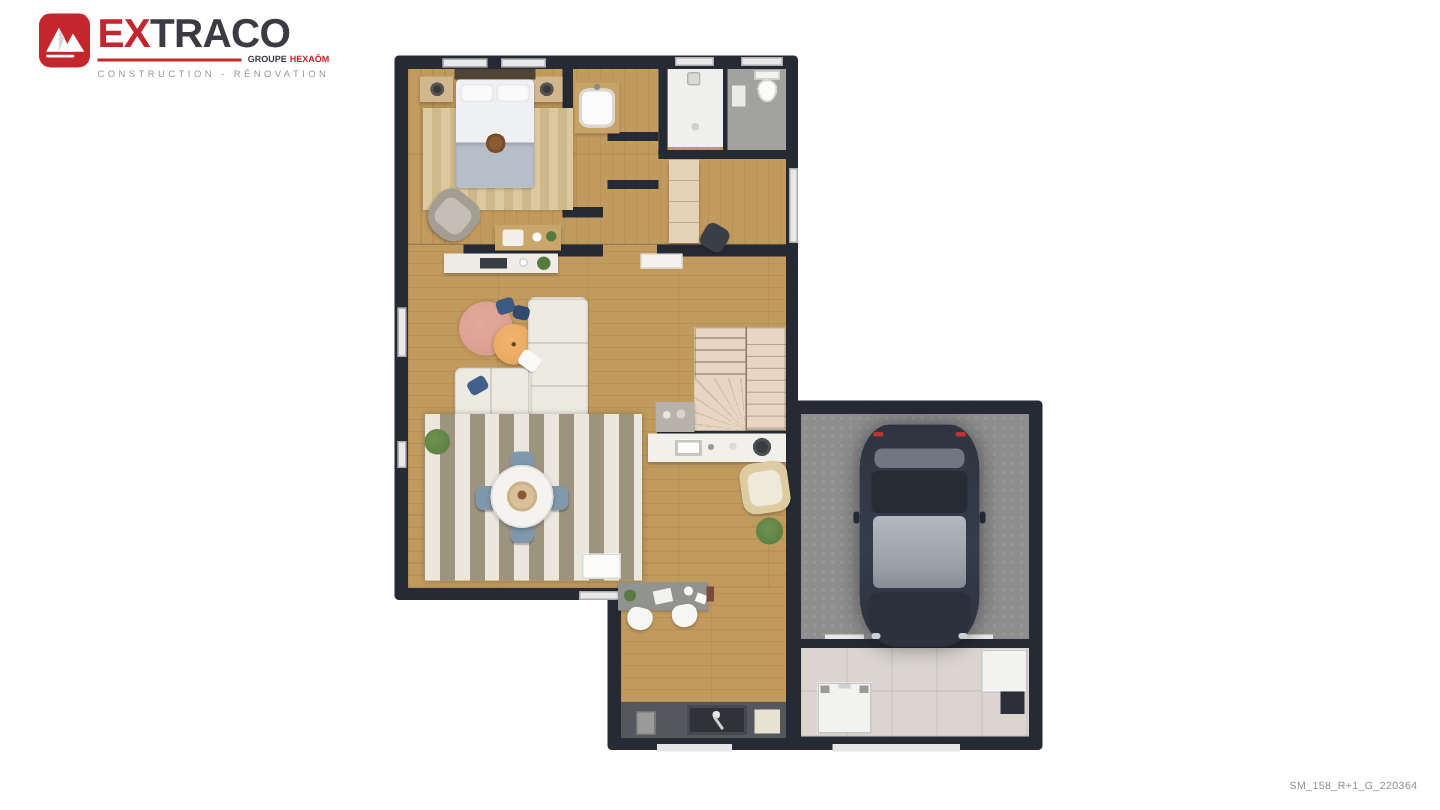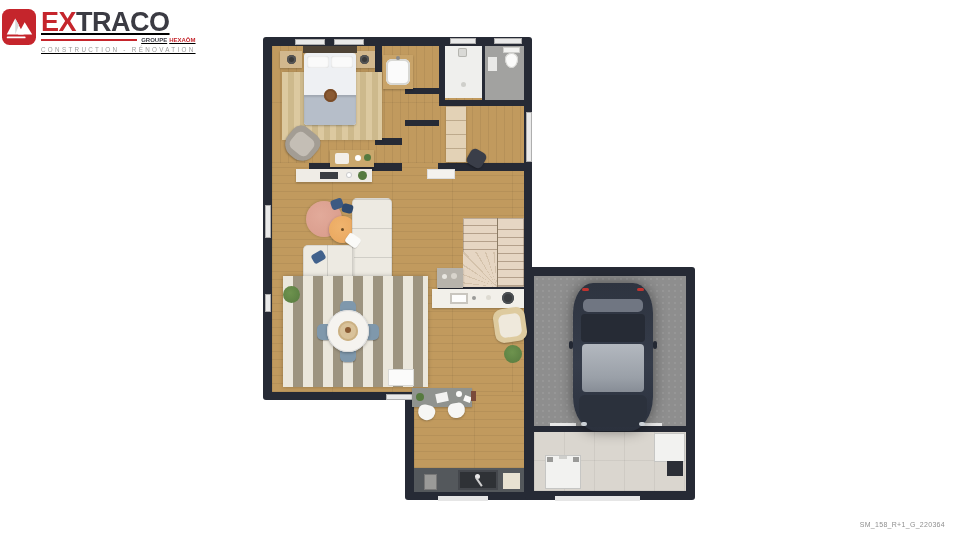--- a/index.html
+++ b/index.html
@@ -1,21 +1,21 @@
 <!DOCTYPE html>
 <html style="--brand-red: #c5252c; --text-dark: #3b3b43; --text-gray: #9a9a9a; --wall: #262a35; --wood: #c19a5e; --rug-beige-a: #dcc9a0; --rug-beige-b: #cdb98c; --rug-cream: #ebe7dc; --rug-taupe: #9d9480; --sofa: #edeae2; --coral-rug: #d89a8a; --pouf-orange: #e8a55c; --chair-blue: #7f98ac; --stair-a: #e6d6c3; --stair-b: #d4c2ab; --garage-floor: #8e8e8e; --tile: #dad6cf; --counter-dark: #54585c; --counter-white: #f2f0ea; --shower-floor: #efefed; --wc-floor: #a2a2a0; --wardrobe: #e3d2b6; --plant-green: #567a3f; --car-body: #323845;"><head>
 <meta charset="utf-8">
 <style>
   html,body{margin:0;padding:0;background:#fff;}
   #canvas{position:relative;width:960px;height:540px;background:#fff;overflow:hidden;
           font-family:"Liberation Sans", sans-serif;}
   .abs{position:absolute;}
 
   
-  #logo{left:2px;top:8px;width:170px;display:flex;gap:5px;text-decoration:underline;}
+  #logo{left:26px;top:8px;width:170px;display:flex;gap:5px;}
   #logo-icon{width:34px;height:38px;flex:0 0 auto;}
   #logo-text{display:flex;flex-direction:column;}
   #brand{font-size:27px;font-weight:800;letter-spacing:-0.5px;line-height:28px;white-space:nowrap;}
   #brand .red{color:var(--brand-red,#c5252c);}
   #brand .dark{color:var(--text-dark,#3b3b43);}
   #group-row{display:flex;align-items:center;margin-top:1px;}
   #group-line{height:2px;background:var(--brand-red,#c5252c);flex:1 1 auto;margin-right:4px;}
   #group-row .lbl{font-size:6px;font-weight:bold;color:var(--text-dark,#3b3b43);white-space:nowrap;}
   #group-row .brd{font-size:6px;font-weight:bold;color:var(--brand-red,#c5252c);white-space:nowrap;margin-left:2px;}
   #tagline{font-size:6.3px;letter-spacing:2.3px;color:var(--text-gray,#9a9a9a);margin-top:3px;white-space:nowrap;}

